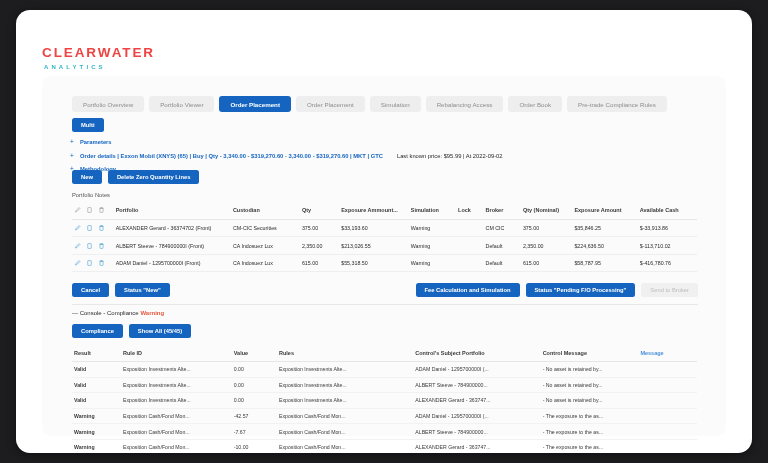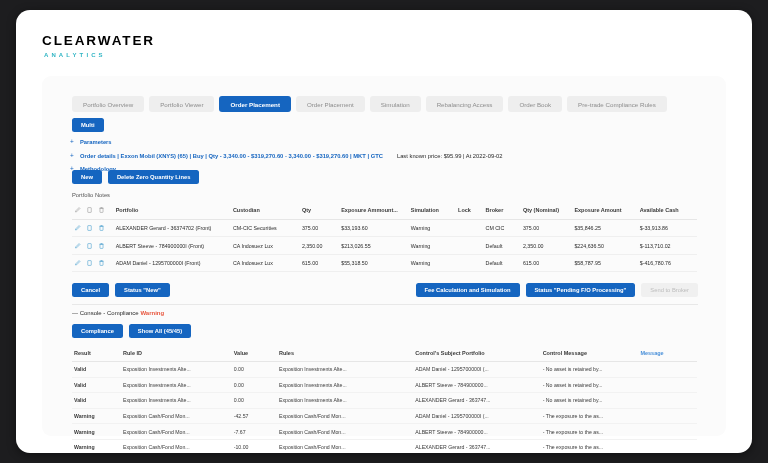--- a/index.html
+++ b/index.html
@@ -20,22 +20,23 @@
   }
   .logo-area {
     position: absolute;
     left: 26px; top: 24px;
     width: 140px;
   }
   .logo-main {
     font-size: 13.5px;
     font-weight: 700;
     letter-spacing: 1.9px;
-    color: #000000;
+    color: #ef4444;
     line-height: 1;
+    margin-top: 12px;
   }
   .logo-sub {
     font-size: 6px;
     font-weight: 700;
     letter-spacing: 3.1px;
     color: #31b5c4;
     margin-top: 4px;
     margin-left: 2px;
     line-height: 1;
   }

